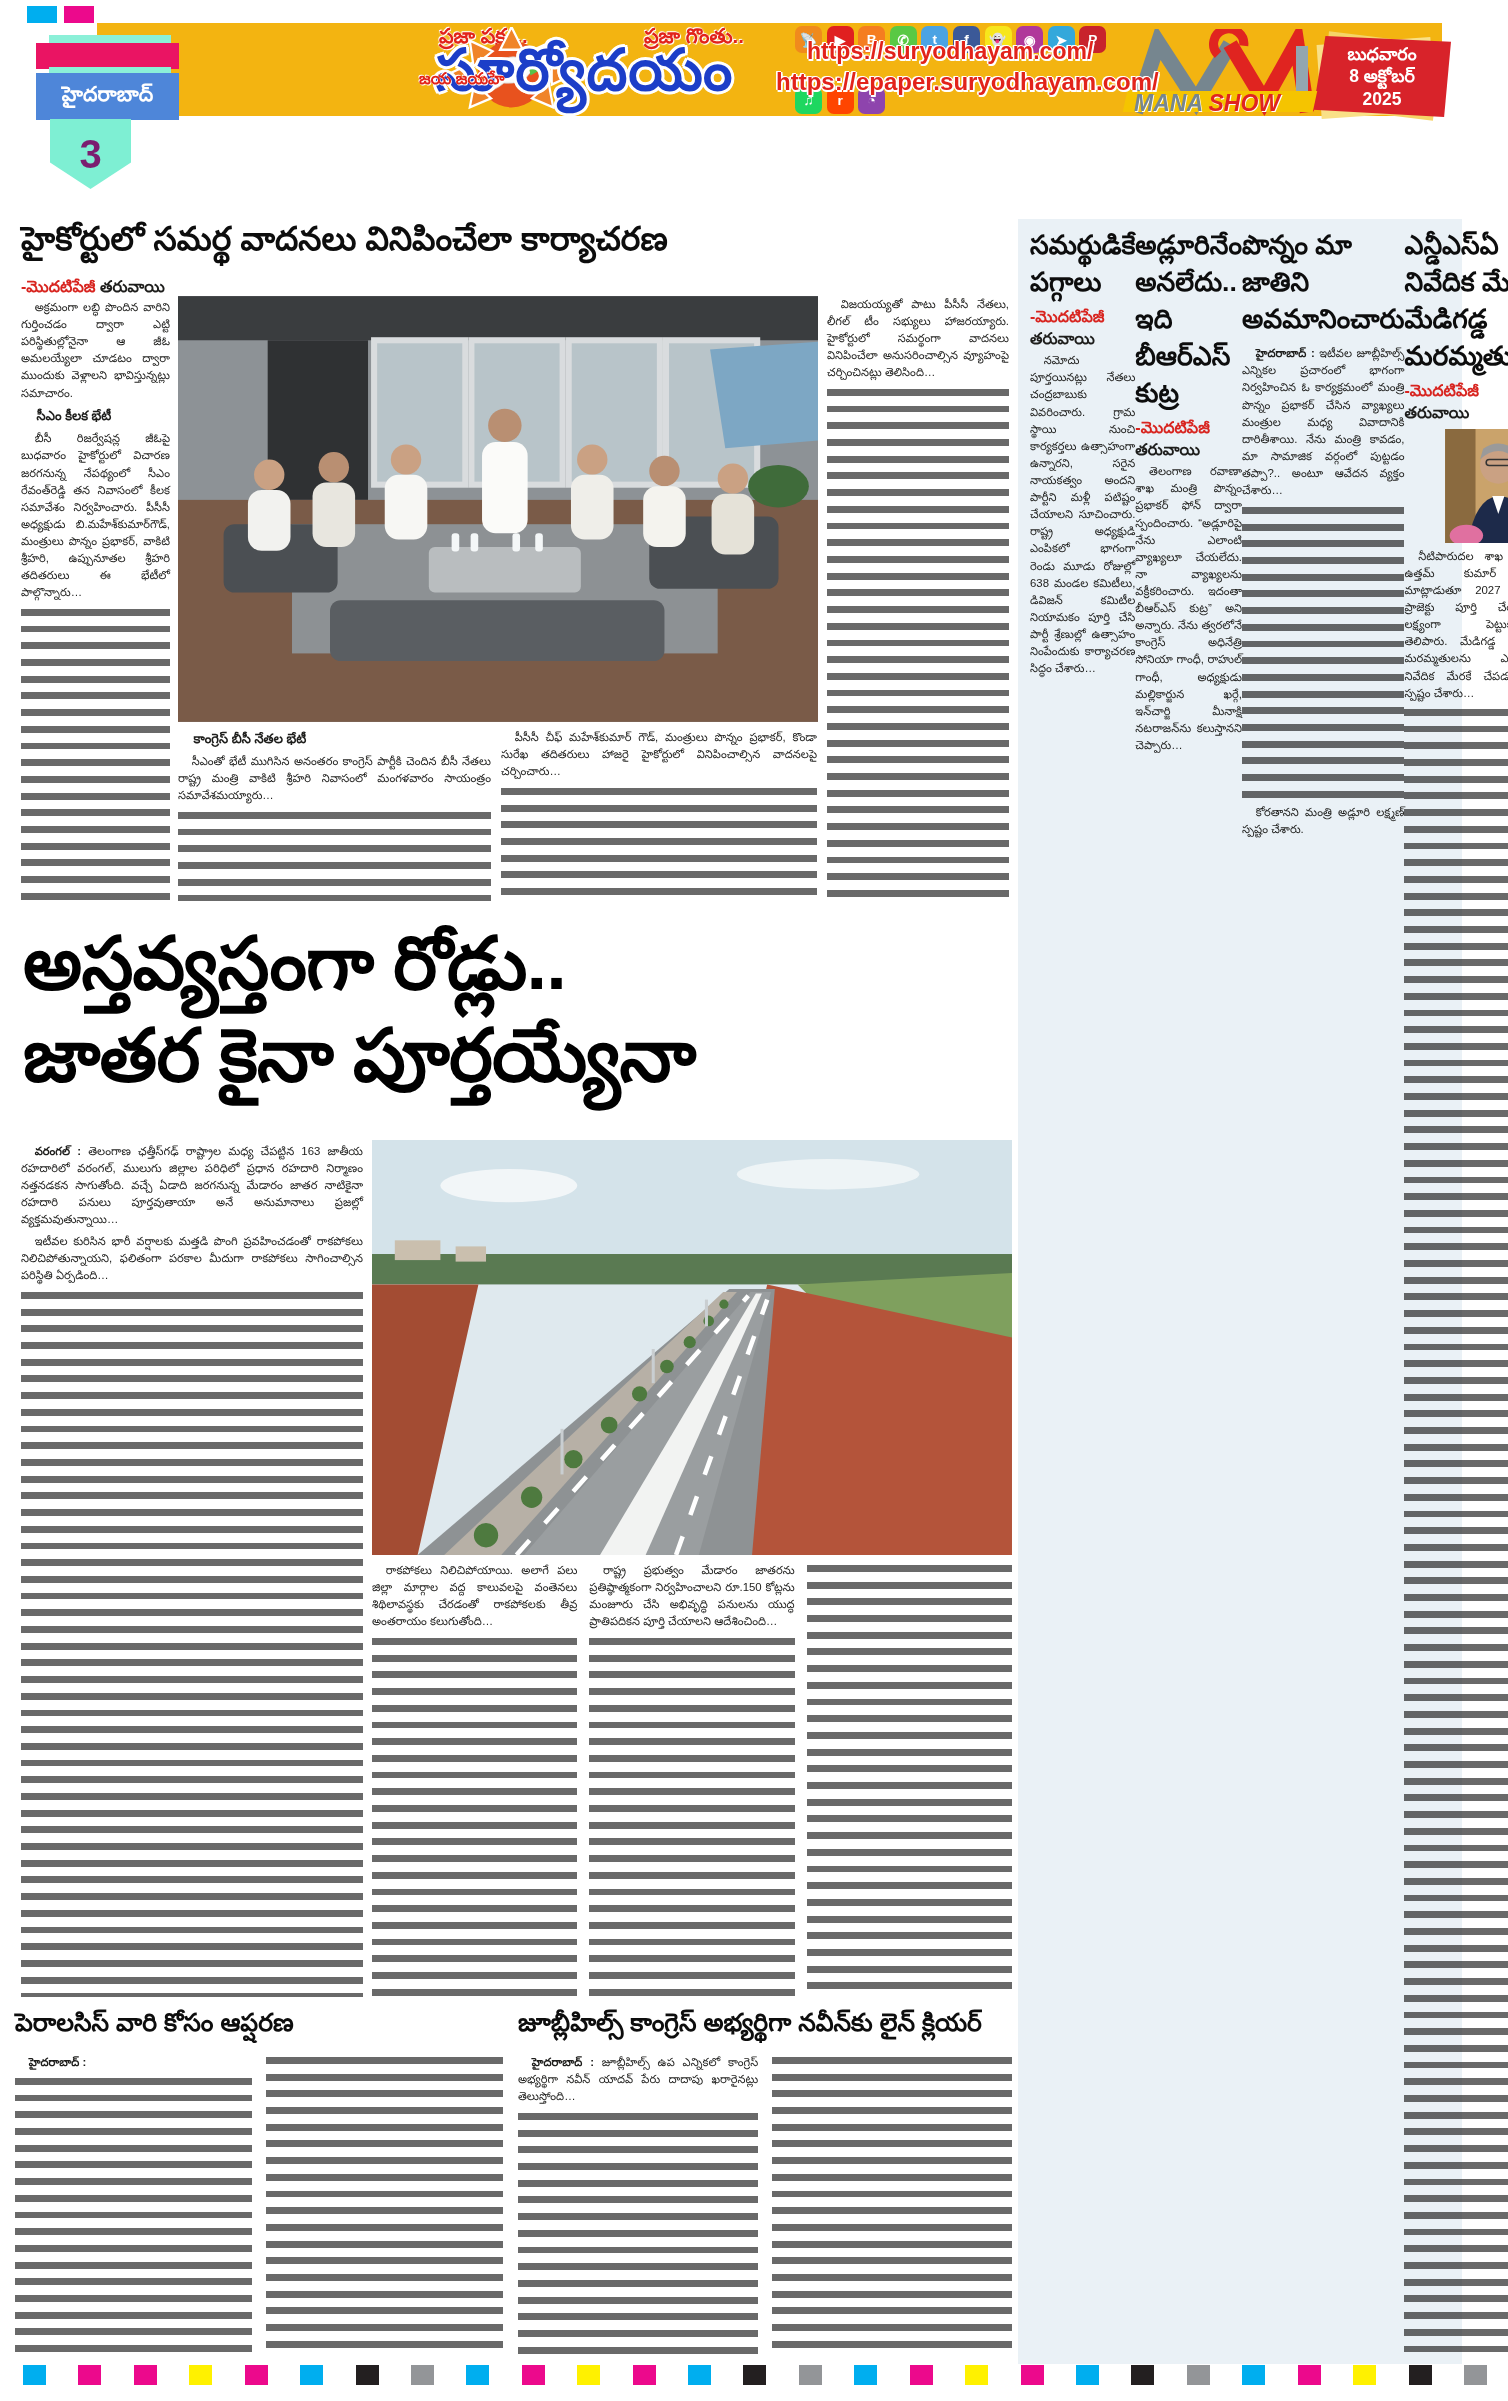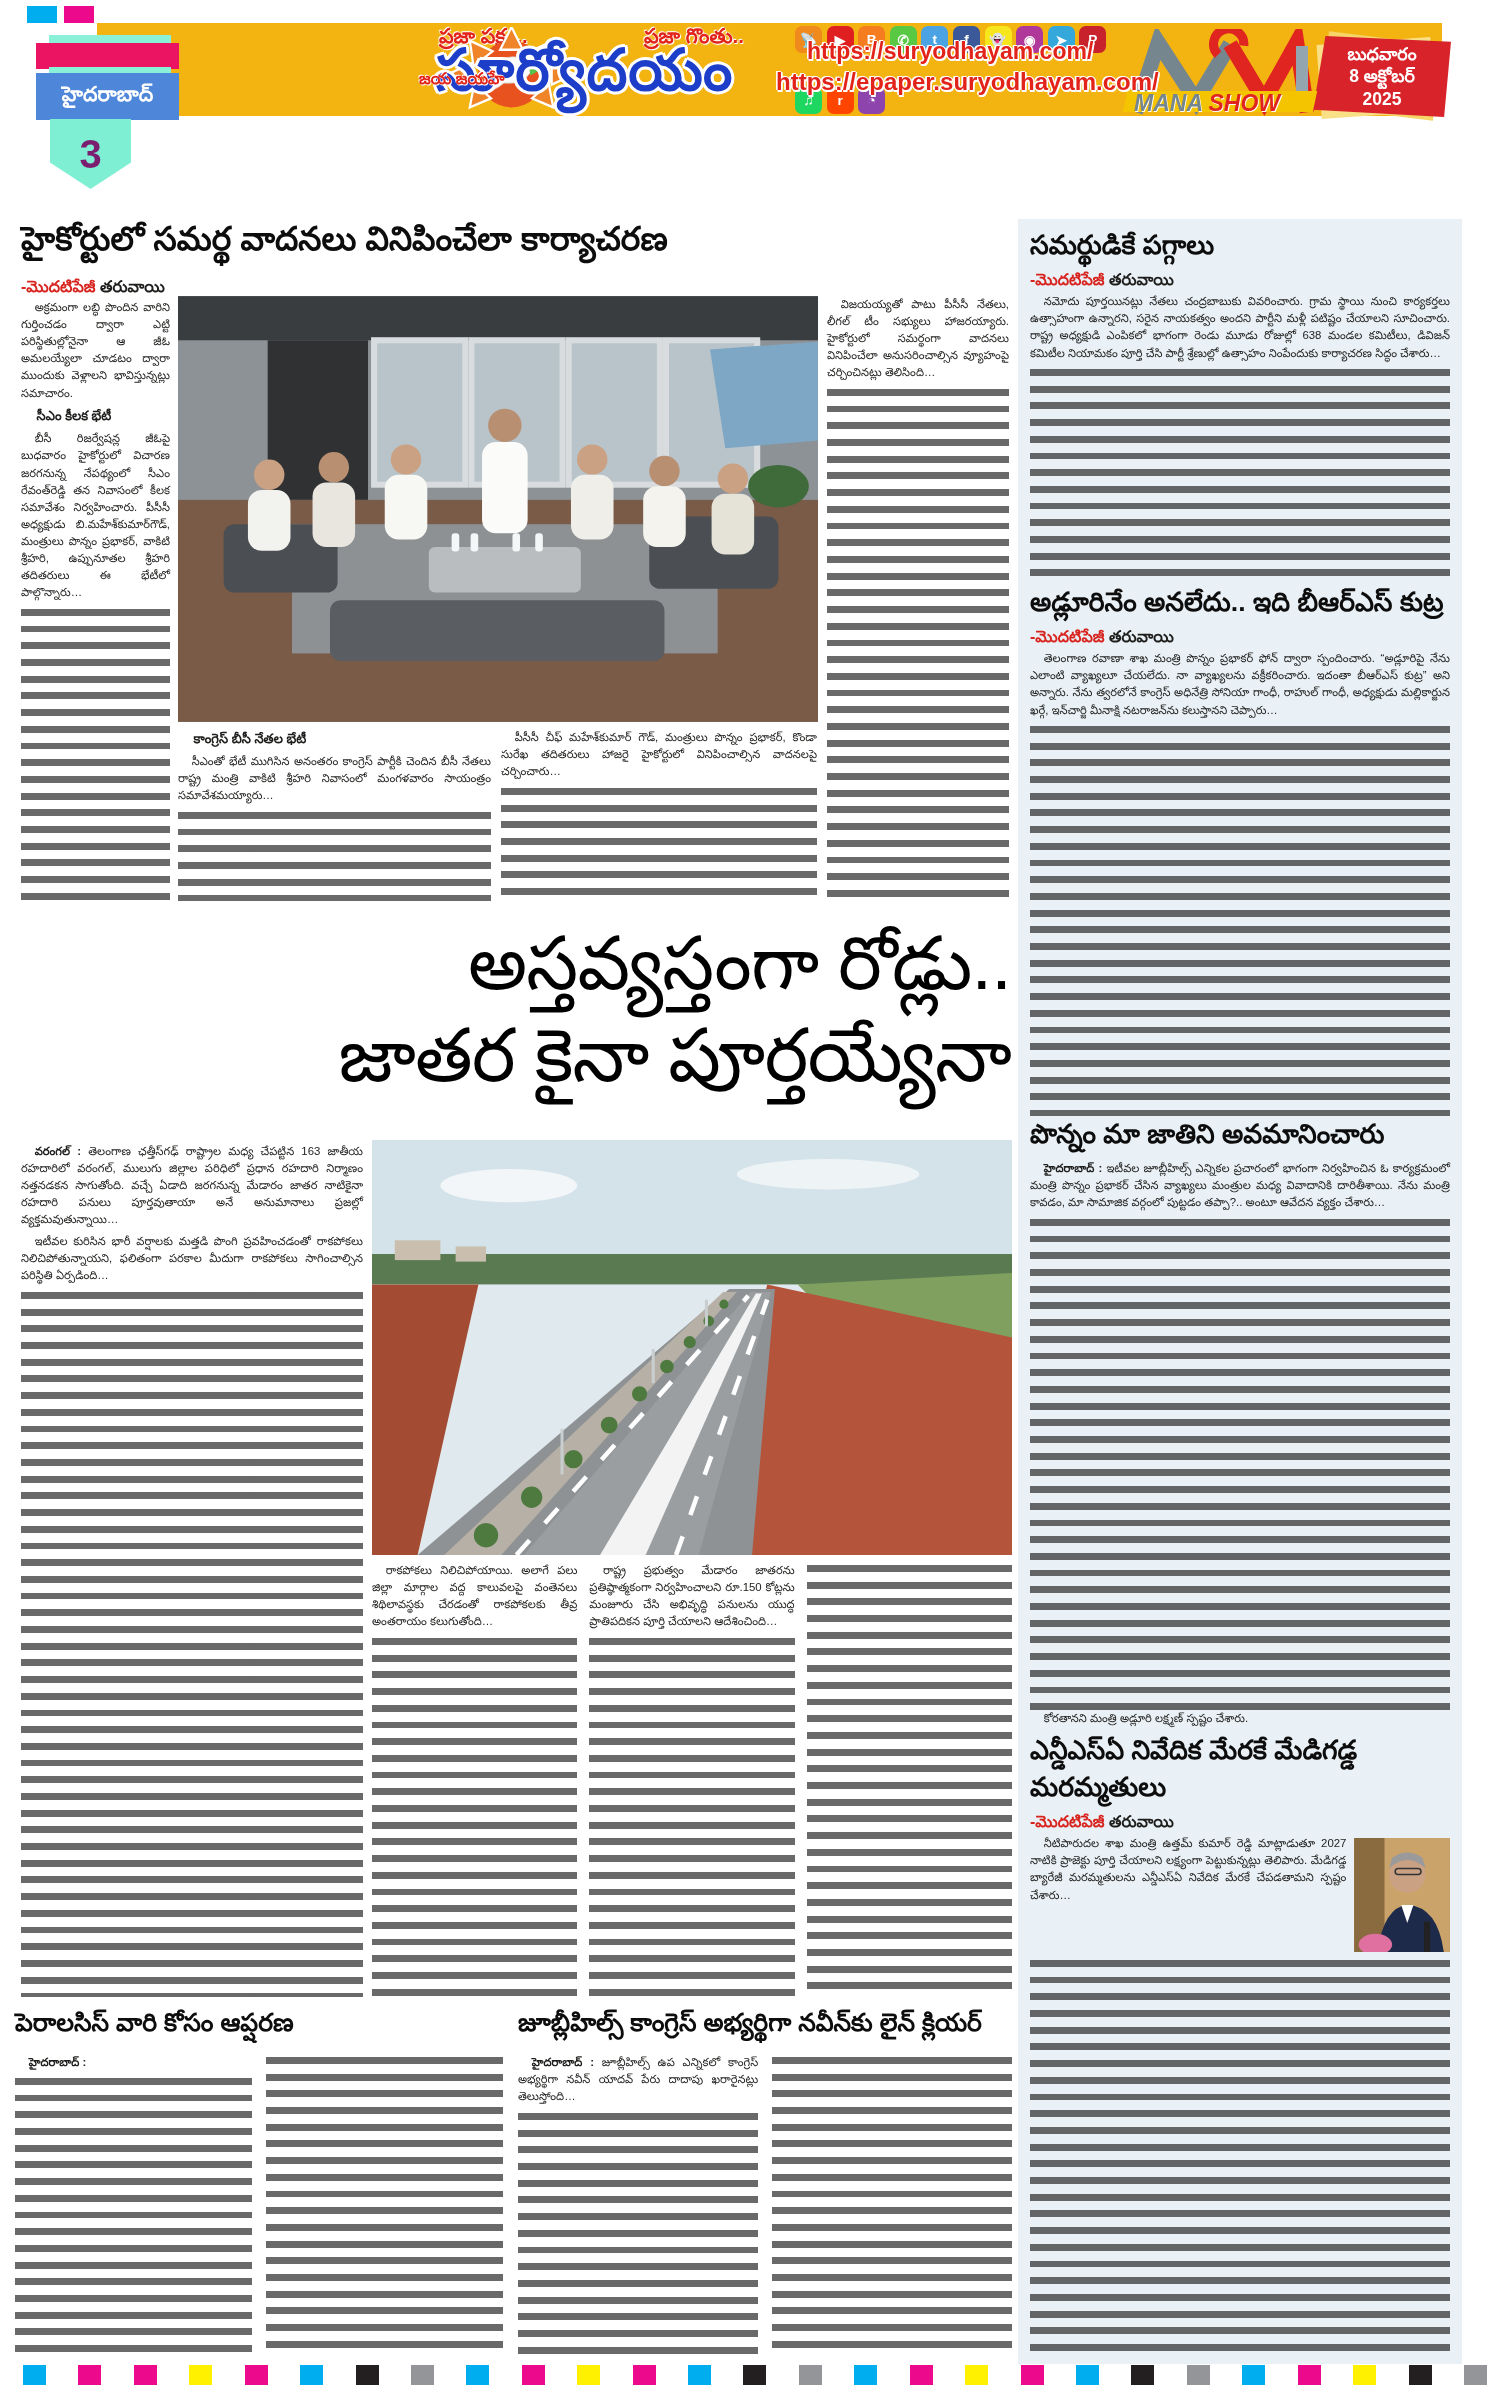--- a/index.html
+++ b/index.html
@@ -75,41 +75,41 @@
   .lead{position:absolute;left:15px;top:220px;width:997px;height:688px;}
   .lead .h{position:absolute;left:6px;top:0;}
   .lead .bl{position:absolute;left:6px;top:58px;}
   .lead .c1{position:absolute;left:6px;top:79px;width:149px;height:602px;}
   .lead .c4{position:absolute;left:812px;top:76px;width:182px;height:605px;}
   .lead .s2{position:absolute;left:163px;top:509px;width:313px;height:172px;}
   .lead .s3{position:absolute;left:486px;top:509px;width:316px;height:172px;}
   .lead .photo{left:163px;top:76px;width:640px;height:426px;}
 
   
-  .bighead{position:absolute;left:23px;top:918px;width:988px;text-align:right;
-           font-size:74px;font-weight:400;color:#000;line-height:1.24;letter-spacing:-0.8px;}
+  .bighead{position:absolute;left:23px;top:918px;width:988px;text-align:left;
+           font-size:74px;font-weight:700;color:#000;line-height:1.24;letter-spacing:-0.8px;}
 
   
   .war{position:absolute;left:15px;top:1138px;width:997px;height:865px;}
   .war .lc{position:absolute;left:6px;top:4.6px;width:342px;height:854px;}
   .war .photo{left:357px;top:1.5px;width:640px;height:415px;}
   .war .cols{position:absolute;left:357px;top:424px;width:640px;height:435px;display:flex;gap:12px;}
   .war .cols .bodycol{flex:1;height:100%;}
 
   
   .bart{position:absolute;top:2008px;height:357px;}
   .bart .h2{font-size:25px;font-weight:800;color:#0d0d0d;text-align:left;margin:0 0 10.6px 0;}
   .bart .cols{display:flex;gap:13.7px;height:304px;}
   .bart .cols .bodycol{flex:1;height:100%;}
   .bart.bl-art{left:15px;width:488px;}
   .bart.bc-art{left:518px;width:494px;}
 
   
   .rail{position:absolute;left:1018px;top:219px;width:444px;height:2145px;background:#EAF1F6;
-        box-sizing:border-box;padding:7.6px 12px;display:flex;flex-direction:column;}
+        box-sizing:border-box;padding:7.6px 12px;display:flex;flex-direction:row;}
   .rail-art{display:flex;flex-direction:column;}
   .rail-art .rh{font-size:26.6px;font-weight:800;color:#0d0d0d;margin:3px 0 4.6px 0;}
   .rail-art .bodycol{flex:1;}
   .rail-art.ra1{height:357px;} .rail-art.ra2{height:532px;} .rail-art.ra3{height:616px;} .rail-art.ra4{flex:1;}
   .rail-photo{float:right;width:96px;height:114px;margin:3px 0 4.6px 7.6px;background:#caa36b;position:relative;overflow:hidden;}
 </style>
 </head>
 <body>
 
 <div class="page">

